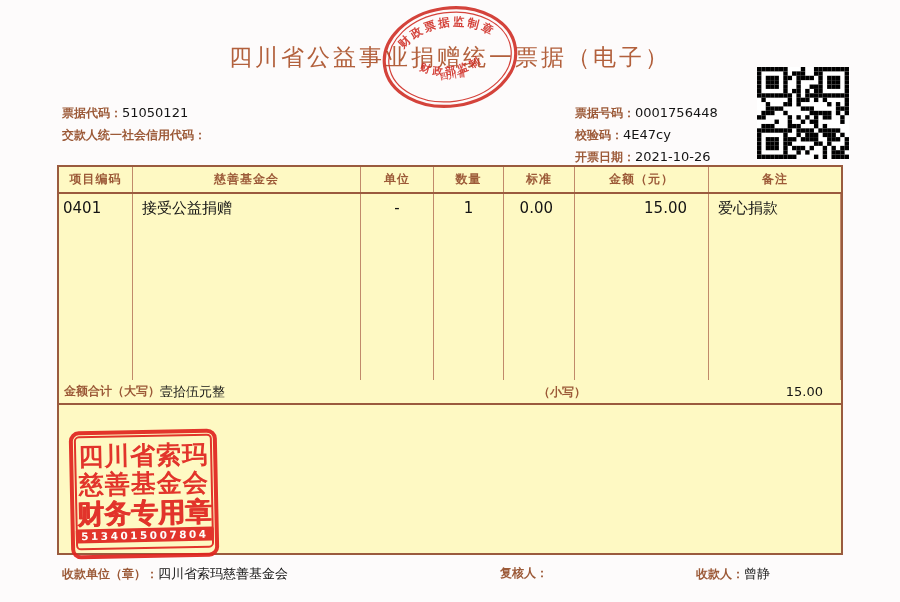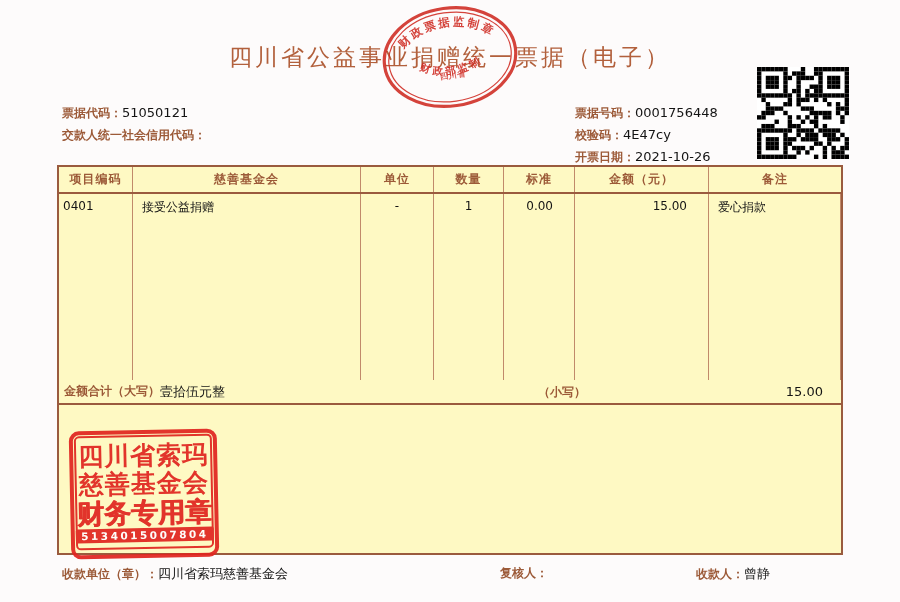--- a/index.html
+++ b/index.html
@@ -40,21 +40,21 @@
   .grid7 { display:grid; grid-template-columns:74px 228px 73px 70px 71px 134px 1fr; }
   .thead { height:27px; border-bottom:2px solid #9a5b3e; }
   .thead .cell {
     display:flex; align-items:center; justify-content:center;
     color:#9c5a38; font-family:"Liberation Serif", serif; font-weight:bold;
     font-size:12px; border-right:1px solid #c18a6a; letter-spacing:1px;
   }
   .cell:last-child { border-right:none; }
   .tbody { height:186px; }
   .tbody .cell {
-    border-right:1px solid #c18a6a; font-size:12px; color:#141414;
+    border-right:1px solid #c18a6a; font-size:15px; color:#141414;
     padding-top:5px;
   }
   .ta-l1 { padding-left:4px; }
   .ta-l2 { padding-left:9px; }
   .ta-c  { text-align:center; }
   .ta-r  { text-align:right; padding-right:21px; }
   .total-row {
     height:25px; border-bottom:2px solid #9a5b3e; position:relative;
     display:flex; align-items:center; font-size:13px;
   }

